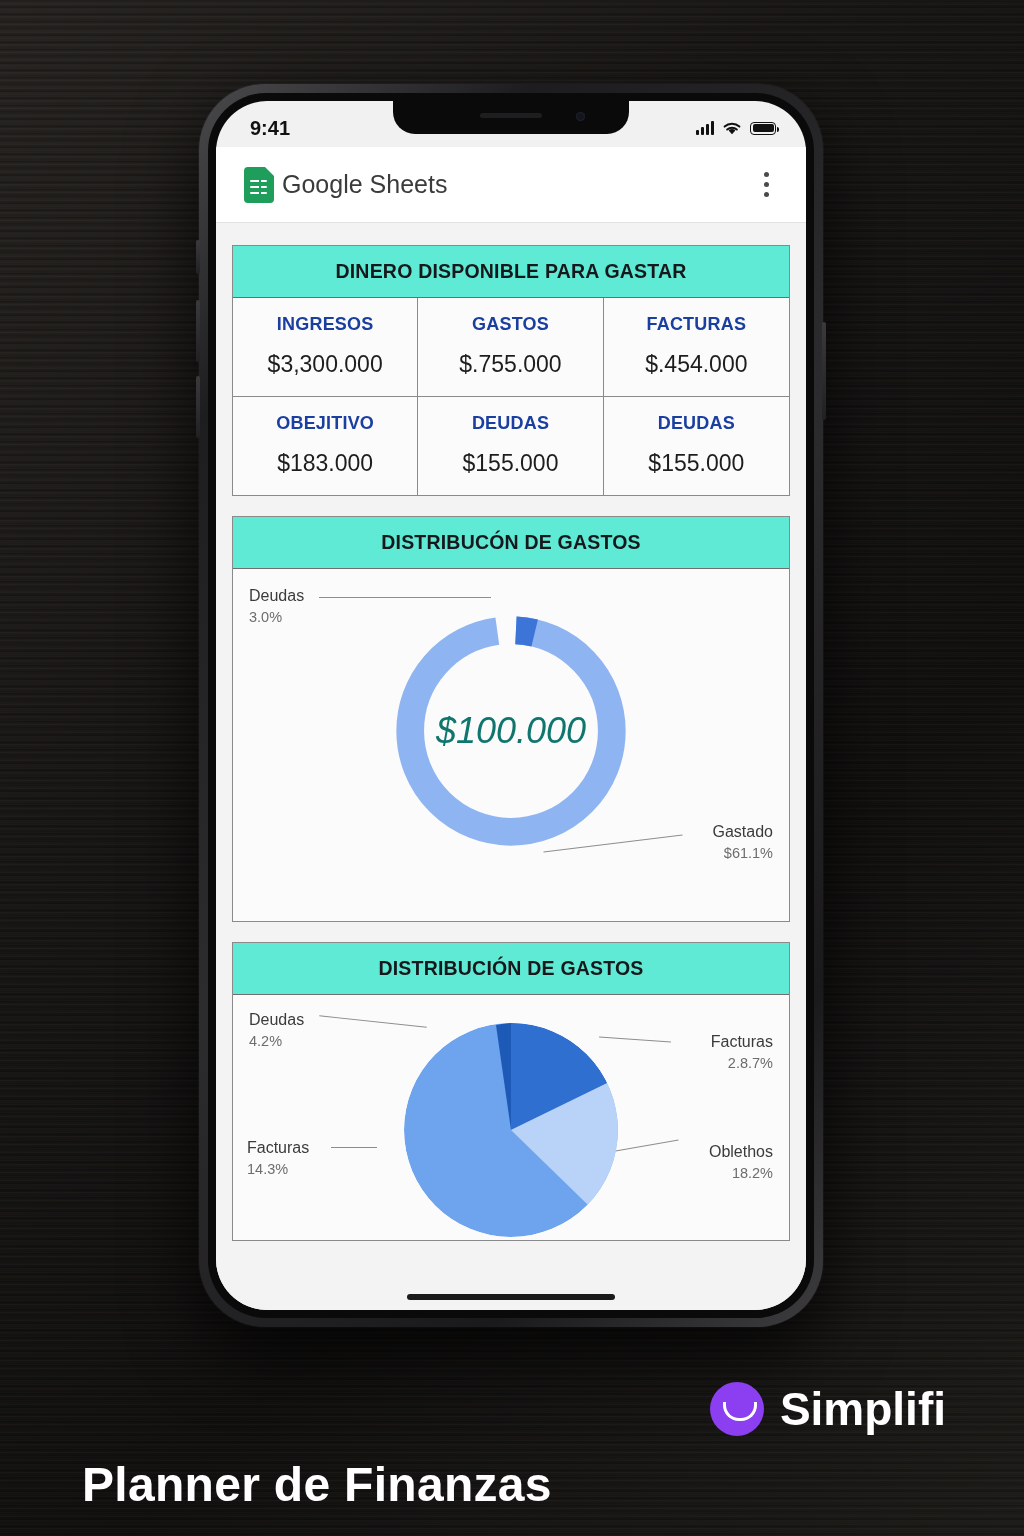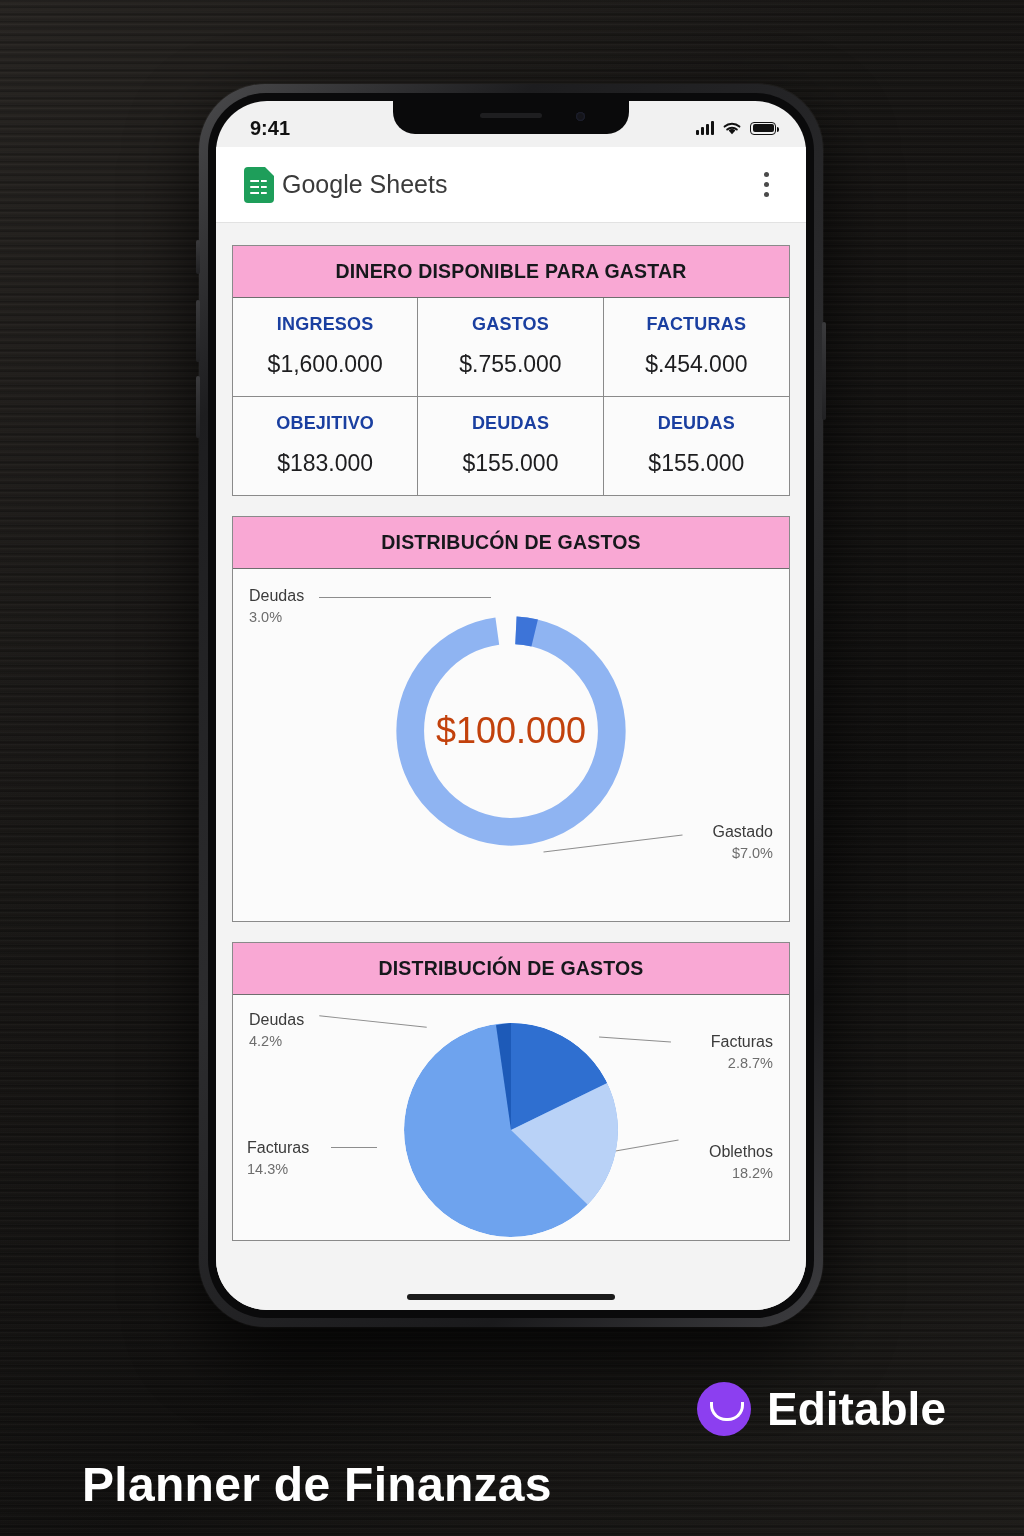--- a/index.html
+++ b/index.html
@@ -138,21 +138,21 @@
     background: #f3f3f3;
     padding: 22px 16px 0 16px;
     overflow: hidden;
   }
   .card {
     background: #fbfbfb;
     border: 1px solid #8a8a8a;
     margin-bottom: 20px;
   }
   .card-head {
-    background: #f9a8d4;
+    background: #5eead4;
     border-bottom: 1px solid #6e6e6e;
     text-align: center;
     font-weight: bold;
     font-size: 19.5px;
     letter-spacing: 0.2px;
     color: #16181c;
     padding: 14px 6px;
   }
 
   
@@ -175,21 +175,21 @@
 
   
   .chart-area { position: relative; height: 352px; background: #fbfbfb; }
   #donut-wrap {
     position:absolute; left:50%; top: 36px; transform: translateX(-50%);
     width: 252px; height: 252px;
   }
   .donut-center {
     position:absolute; left:0; top:0; right:0; bottom:0;
     display:flex; align-items:center; justify-content:center;
-    font-size: 36px; color: #c2410c;
+    font-size: 36px; color: #0f766e; font-style: italic;
   }
   .lbl-float { position:absolute; font-size: 15px; color:#4c4c4c; line-height: 1.35; }
   .lbl-float b { display:block; font-weight: normal; font-size: 16px; color:#3b3b3b; }
   .lbl-float .pct { color:#6d6d6d; font-size: 14.5px; }
   .leader { position:absolute; background:#8d8d8d; height:1px; }
 
   
   .pie-area { position: relative; height: 245px; background:#fbfbfb; }
   #pie {
     position:absolute; left: 50%; transform: translateX(-50%);
@@ -278,21 +278,21 @@
         </span>
       </div>
 
       <div id="sheet">
 
         <div class="card">
           <div class="card-head">DINERO DISPONIBLE PARA GASTAR</div>
           <div class="grid">
             <div class="gcell">
               <div class="lbl">INGRESOS</div>
-              <div class="val">$1,600.000</div>
+              <div class="val">$3,300.000</div>
             </div>
             <div class="gcell">
               <div class="lbl">GASTOS</div>
               <div class="val">$.755.000</div>
             </div>
             <div class="gcell">
               <div class="lbl">FACTURAS</div>
               <div class="val">$.454.000</div>
             </div>
             <div class="gcell lastrow">
@@ -315,21 +315,21 @@
           <div class="chart-area">
 
             <div class="lbl-float" style="left:16px; top:16px;">
               <b>Deudas</b>
               <span class="pct">3.0%</span>
             </div>
             <div class="leader" style="left:86px; top:28px; width:172px;"></div>
 
             <div class="lbl-float" style="right:16px; top:252px; text-align:right;">
               <b>Gastado</b>
-              <span class="pct">$7.0%</span>
+              <span class="pct">$61.1%</span>
             </div>
             <div class="leader" style="right:106px; top:274px; width:140px; transform: rotate(-7deg);"></div>
 
             <div id="donut-wrap">
               <svg viewBox="0 0 100 100" width="252" height="252">
                 <circle cx="50" cy="50" r="40" fill="none" stroke="#8fb4f2" stroke-width="11" stroke-dasharray="243.7 7.5" stroke-dashoffset="61"></circle>
                 <circle cx="50" cy="50" r="40" fill="none" stroke="#3d74d8" stroke-width="11" stroke-dasharray="7.5 243.7" stroke-dashoffset="61"></circle>
               </svg>
               <div class="donut-center">$100.000</div>
             </div>
@@ -379,14 +379,14 @@
     </div>
   </div>
 </div>
 
 <div id="caption">
   <div>Planner de Finanzas</div>
 </div>
 
 <div id="brand">
   <span id="brand-mark"></span>
-  <span id="brand-name">Editable</span>
+  <span id="brand-name">Simplifi</span>
 </div>
 
 </body></html>

